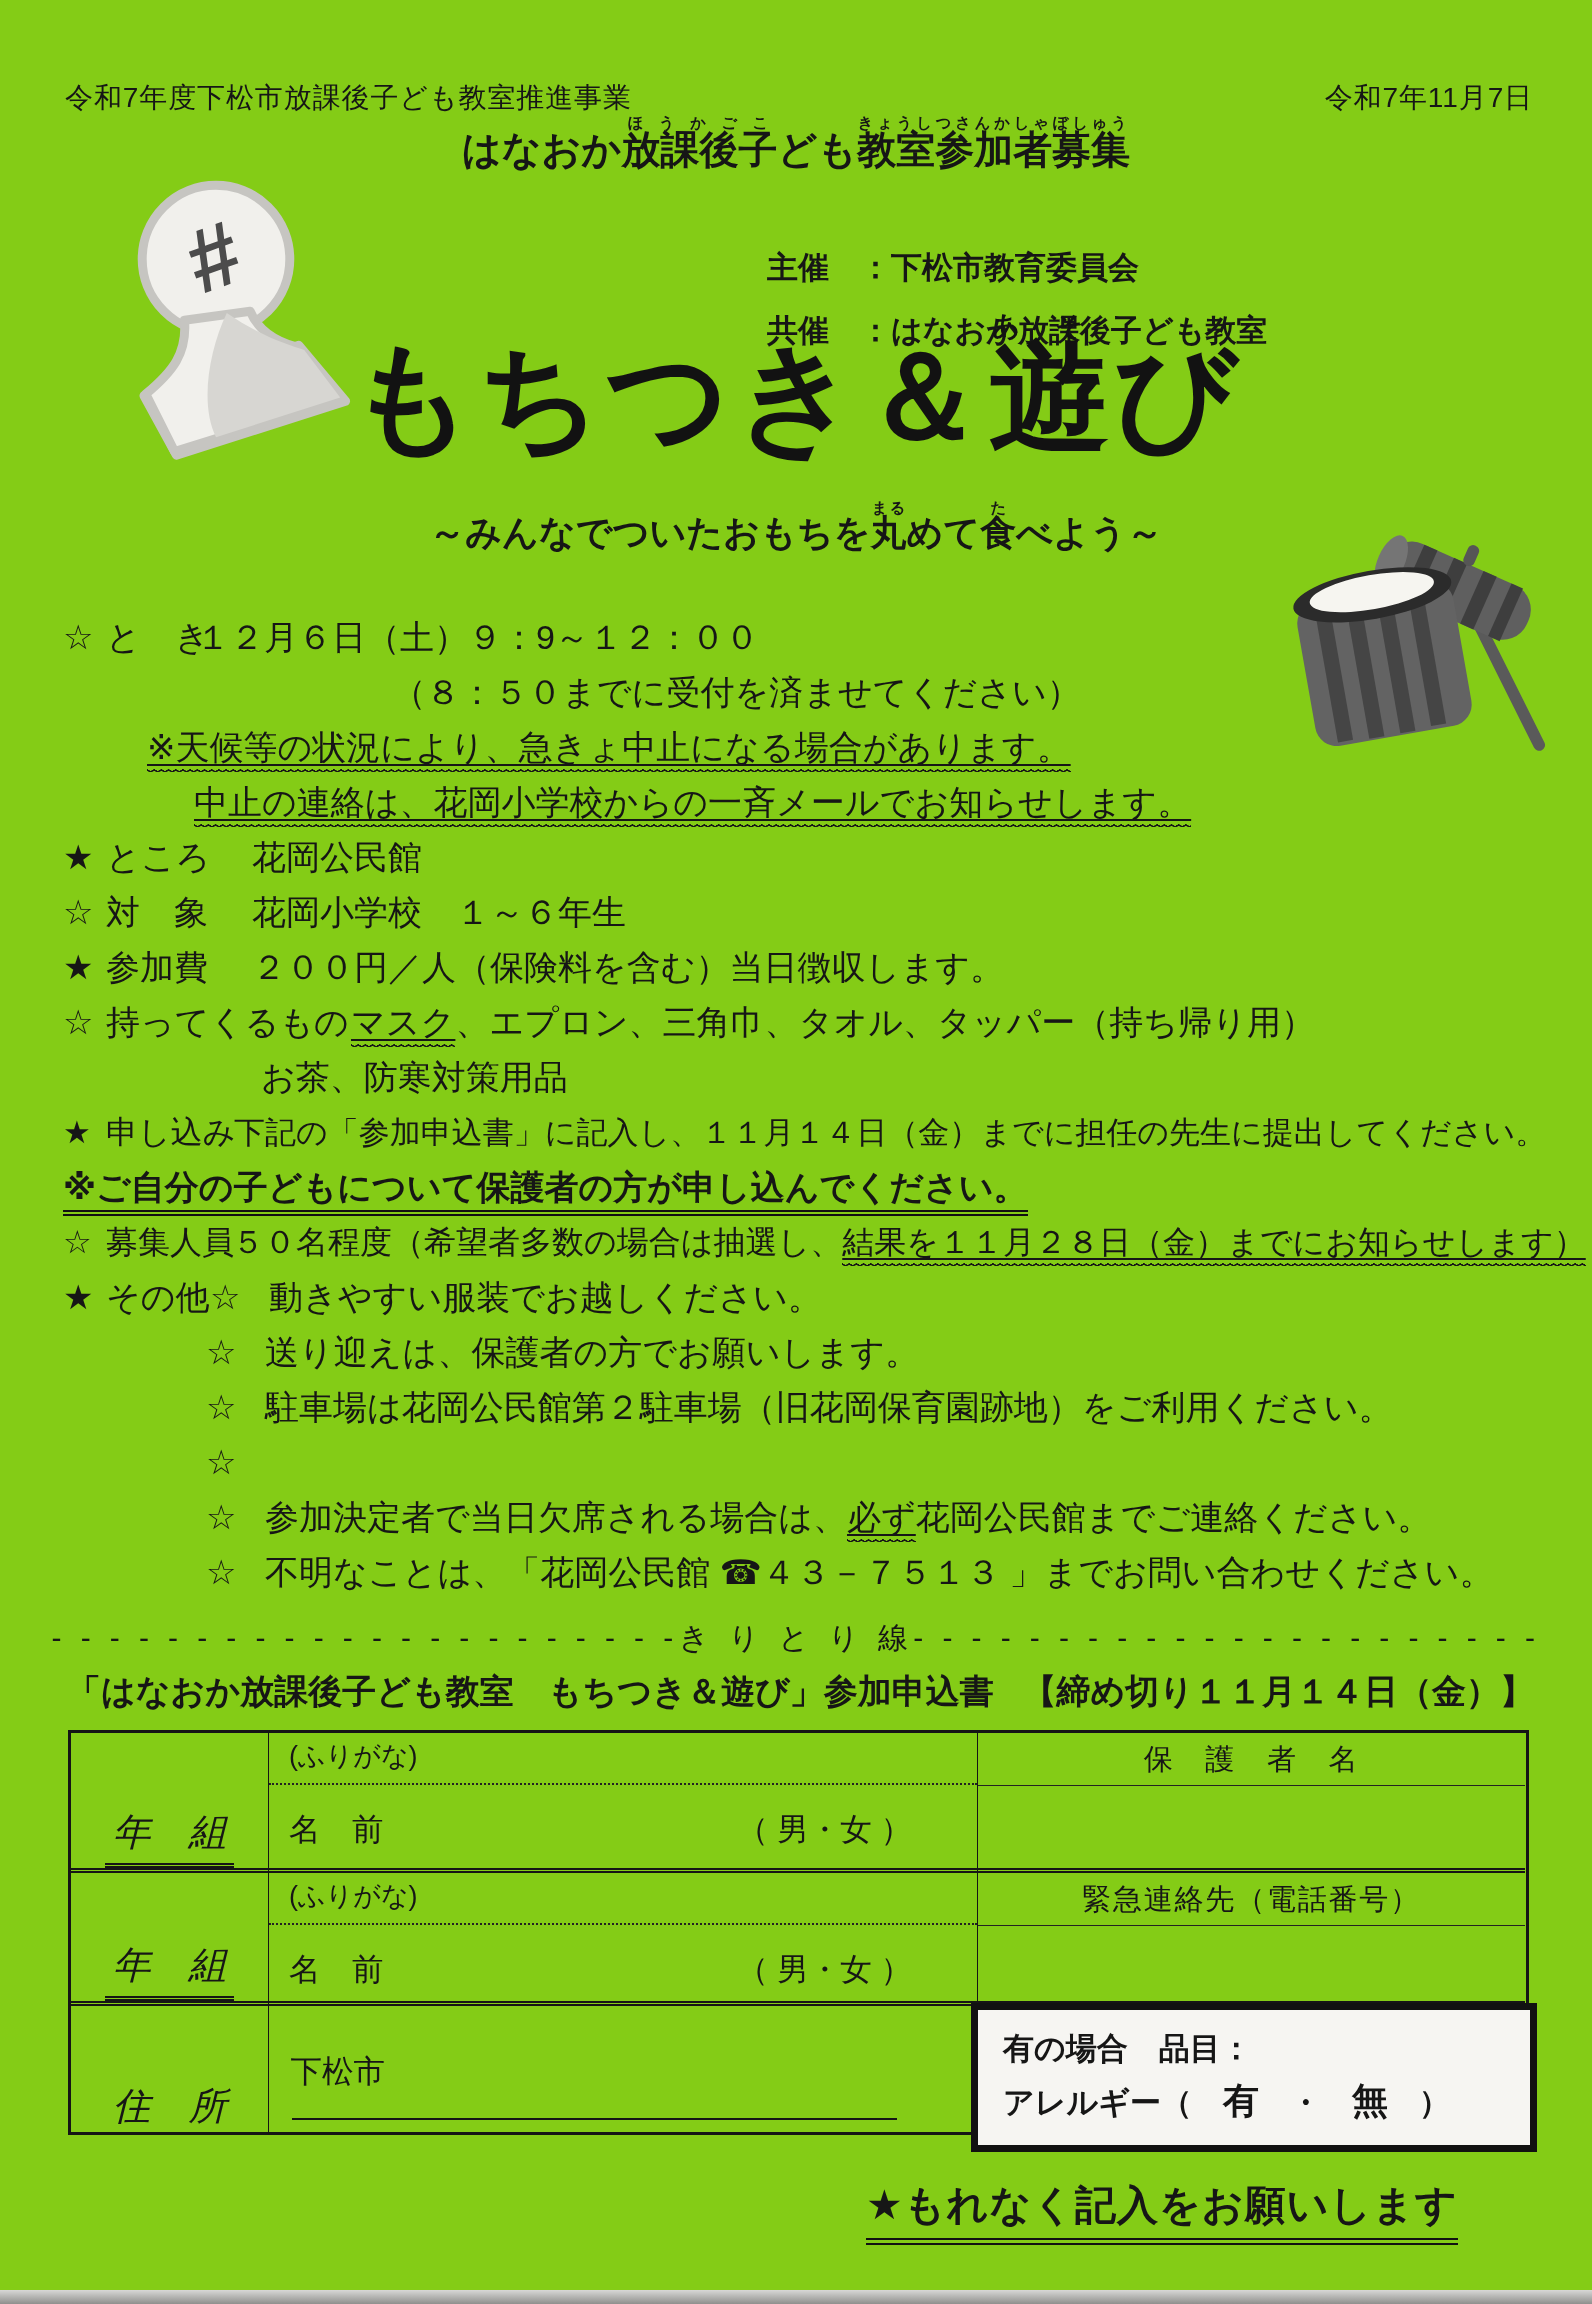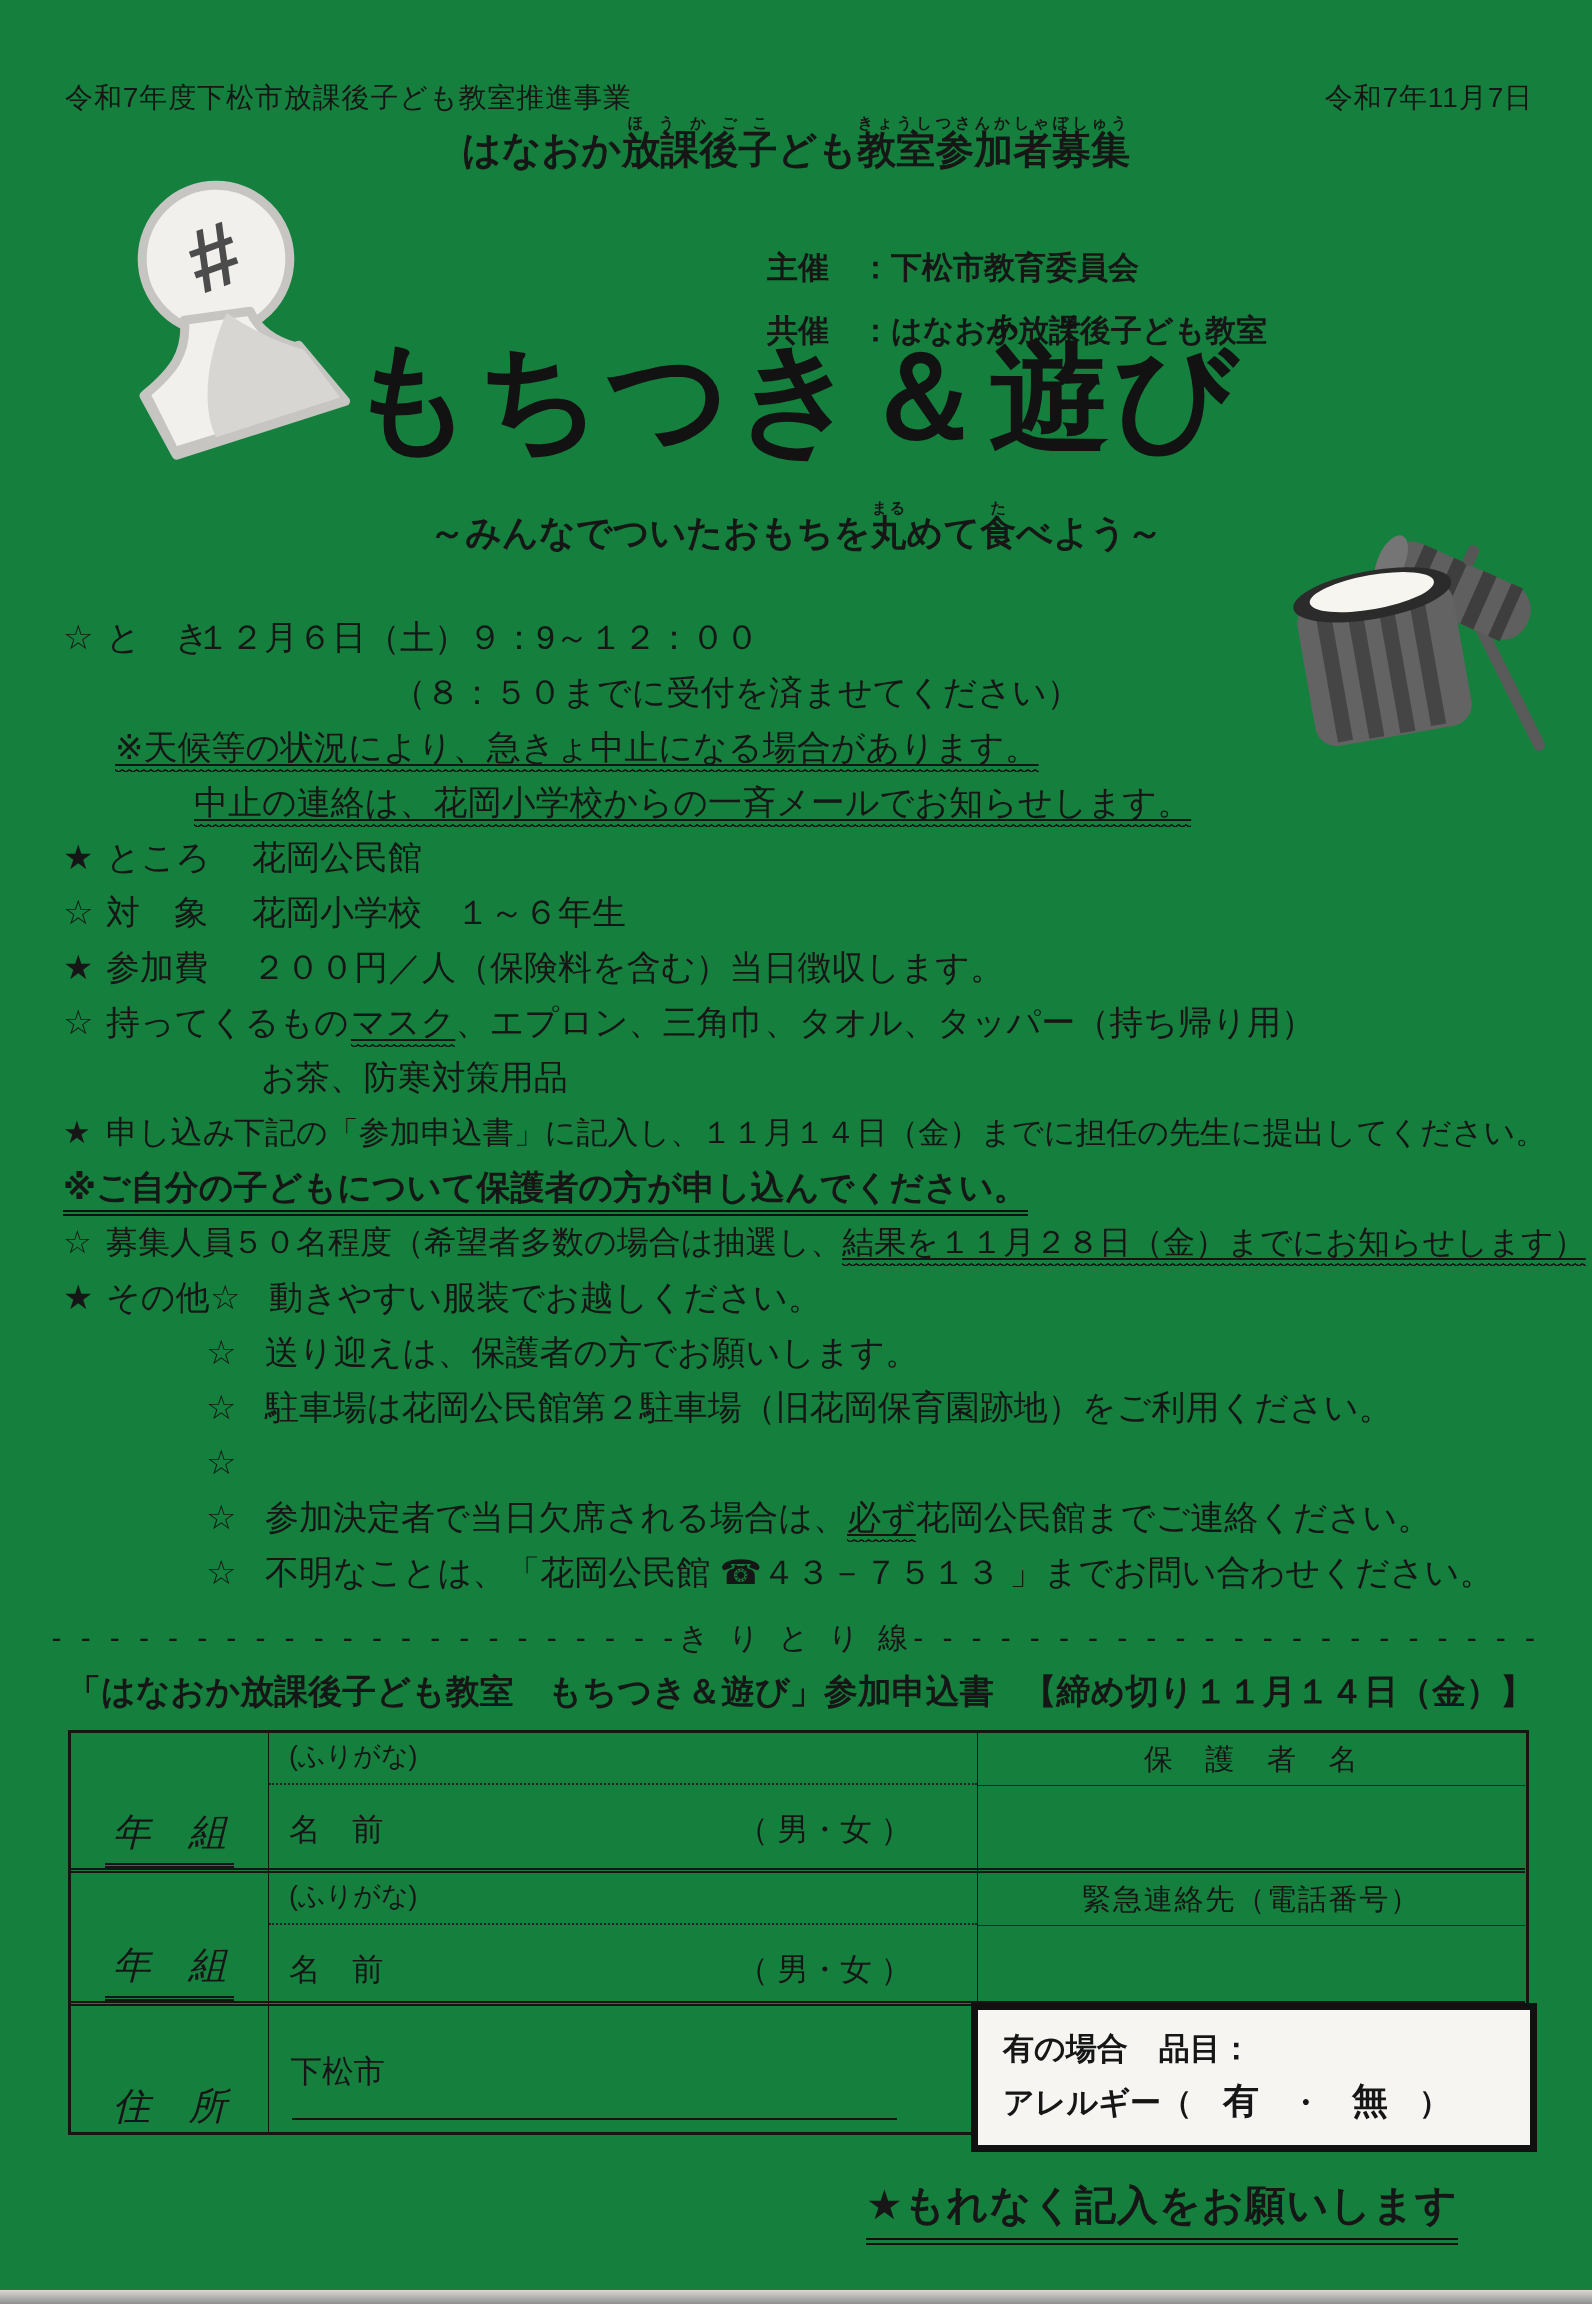--- a/index.html
+++ b/index.html
@@ -1,16 +1,16 @@
 <!DOCTYPE html>
 <html style="font-size:14.4px"><head>
 <meta charset="utf-8">
 <style>
   html,body{margin:0;padding:0;background:#777;}
-  .page{position:relative;width:1592px;height:2304px;margin:0 auto;background:#15803d;
+  .page{position:relative;width:1592px;height:2304px;margin:0 auto;background:#84cc16;
         font-family:"Liberation Sans","DejaVu Sans",sans-serif;color:#161616;overflow:hidden;}
   .toprow{position:absolute;top:79px;left:65px;right:59px;display:flex;justify-content:space-between;
           font-size:28px;letter-spacing:0.9px;}
   .heading{position:absolute;top:115px;width:100%;text-align:center;font-size:39px;font-weight:700;line-height:1.0;}
   .heading rt{font-size:15.3px;font-weight:600;letter-spacing:2.7px;}
   ruby{ruby-position:over;}
   .sponsors{position:absolute;top:236px;left:767px;font-size:31px;font-weight:600;line-height:63px;}
   .stamp{position:absolute;left:90px;top:169px;}
   .bigtitle{position:absolute;top:313px;width:100%;text-align:center;font-size:121px;font-weight:900;
             letter-spacing:4.5px;line-height:1.0;color:#121212;}
@@ -19,21 +19,21 @@
   .subtitle rt{font-size:15.3px;font-weight:600;}
   .mochi{position:absolute;left:1271px;top:475px;}
   .details{position:absolute;top:610px;left:63px;right:27px;font-size:34px;}
   .dline{height:55px;line-height:55px;display:flex;white-space:nowrap;}
   .star{width:43px;flex:none;}
   .dlabel{flex:none;}
   .w-toki{width:90px;}.w-mid{width:146px;}.w-moshi{width:128px;font-size:32px;}
   .w-mochi{width:245px;}.w-boshu{width:126px;font-size:32px;}.w-sonota{width:104px;}
   .substar{width:59px;flex:none;}
   .ind-ukeotsuke{margin-left:329px;}
-  .ind-tenko{margin-left:52px;}
+  .ind-tenko{margin-left:84px;}
   .ind-chushi{margin-left:131px;}
   .ind-ocha{margin-left:198px;}
   .ind-gojibun{}
   .ind-sub{margin-left:143px;}
   .fs34{font-size:31px;}.fs36{font-size:32px;}
   .seg-wave{display:inline-block;line-height:1.15;padding-bottom:8px;
     text-decoration:underline solid #161616 2.3px;text-underline-offset:4.5px;
     background-image:radial-gradient(circle at 3.6px -0.9px, transparent 2.7px, #161616 2.7px, #161616 4.1px, transparent 4.3px);
     background-size:7.2px 6.3px;background-repeat:repeat-x;background-position:0 100%;}
   .seg-double{display:inline-block;line-height:1.1;padding-bottom:3.6px;border-bottom:6.3px double #111;font-weight:900;}

